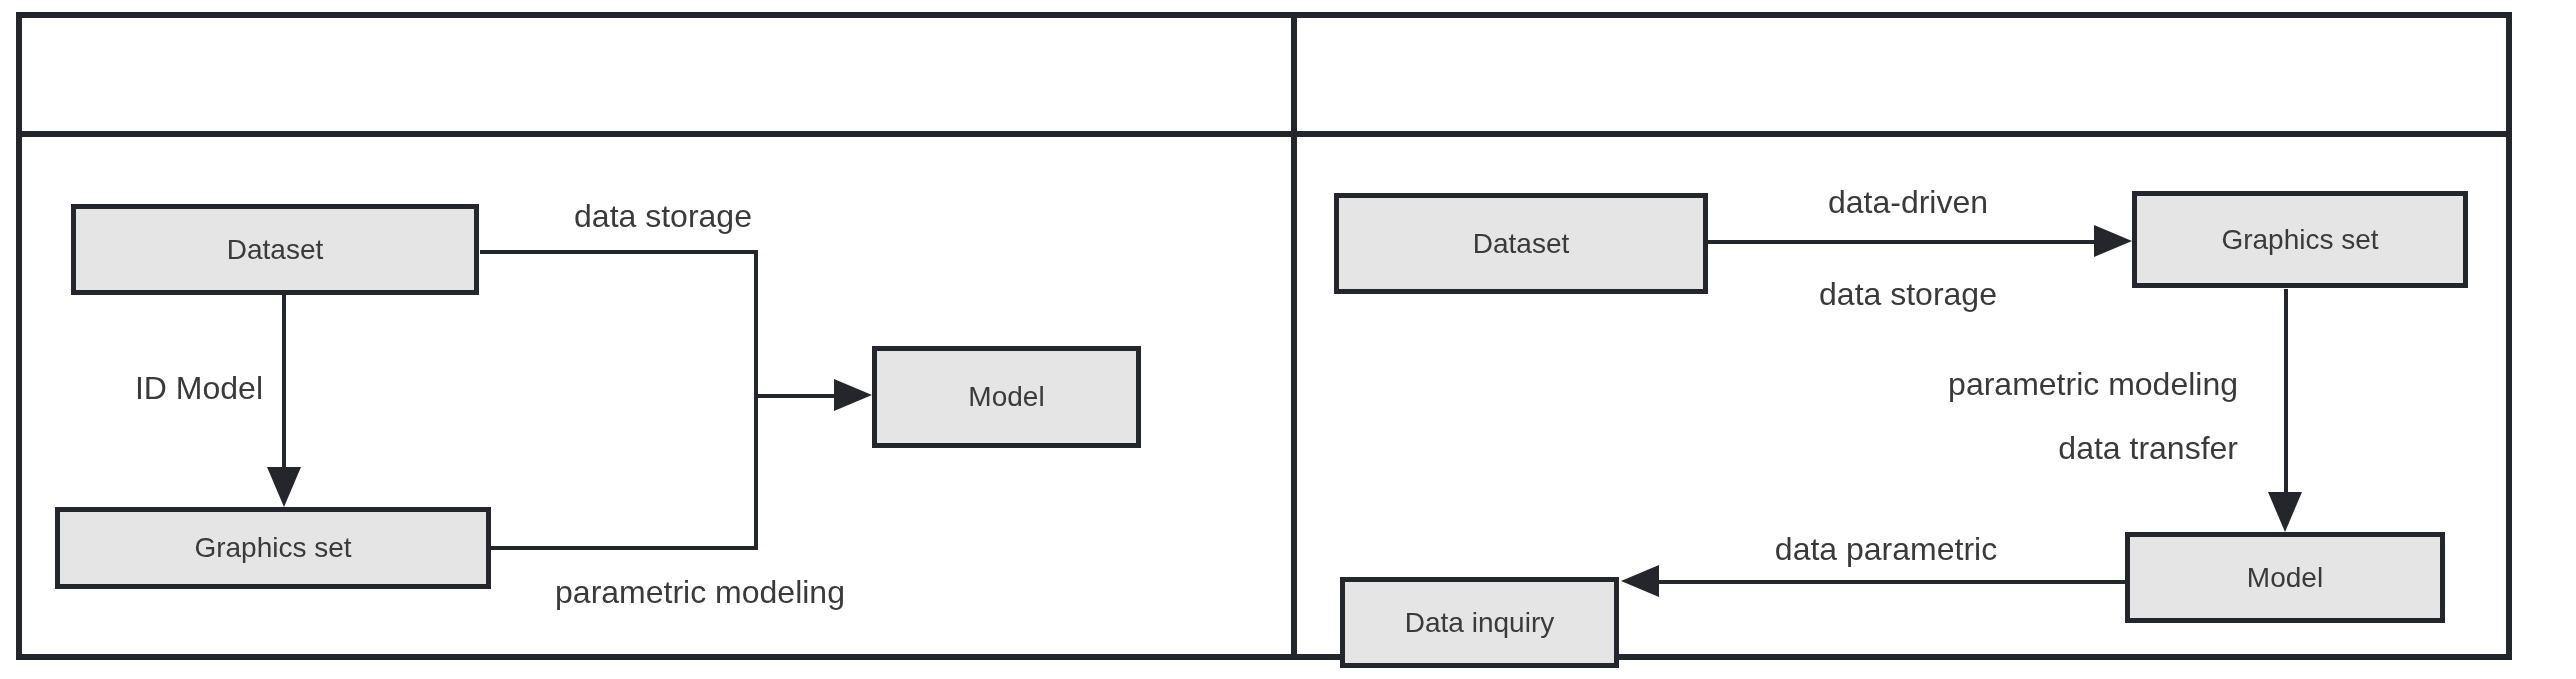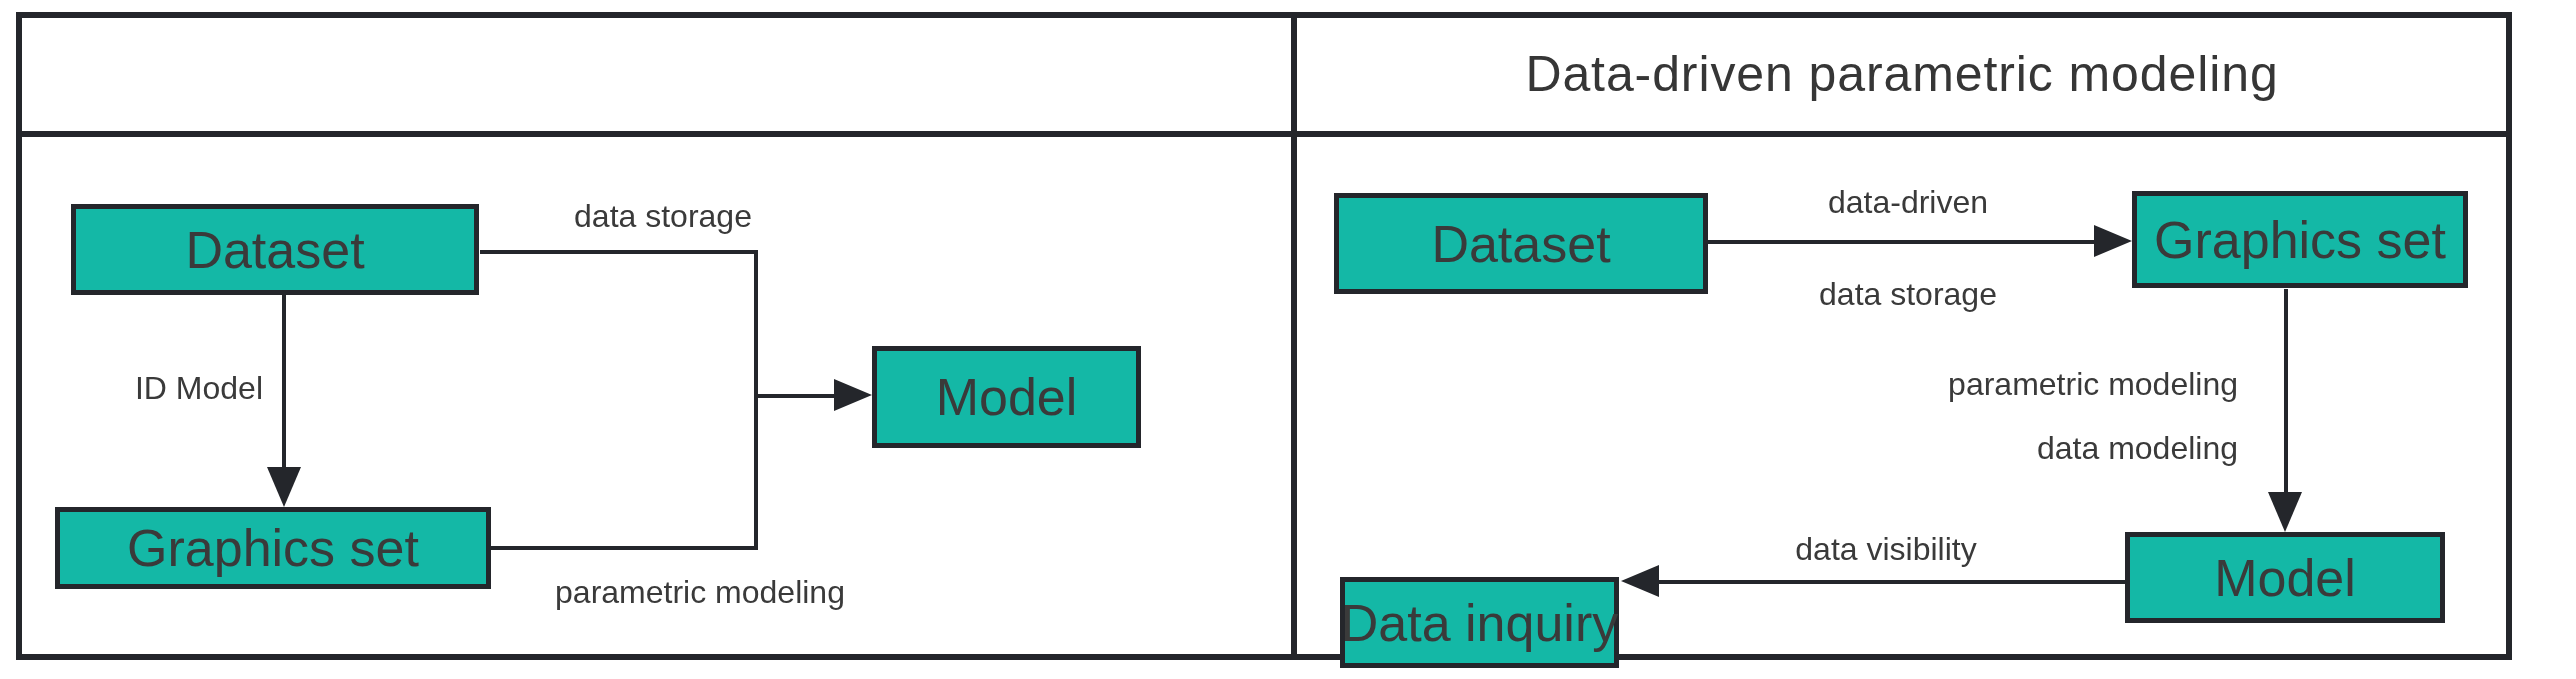--- a/index.html
+++ b/index.html
@@ -13,23 +13,23 @@
   }
   .abs{position:absolute;box-sizing:border-box;}
   
   .frame{left:15.6px;top:12px;width:2496px;height:648px;border:6px solid #24262b;background:transparent;}
   .hdr-divider{left:15.6px;top:131px;width:2496px;height:6px;background:#24262b;}
   .col-divider{left:1291px;top:12px;width:6px;height:648px;background:#24262b;}
   
   .title{font-size:50px;letter-spacing:0.9px;white-space:nowrap;transform:translate(-50%,-50%);}
   
   .node{
-    border:5.2px solid #24262b;background:#14b8a6;
+    border:5.2px solid #24262b;background:#e5e5e5;
     display:flex;align-items:center;justify-content:center;
-    font-size:52px;white-space:nowrap;color:#3a3a3a;
+    font-size:28px;white-space:nowrap;color:#3a3a3a;
   }
   
   .line{background:#24262b;}
   
   .elabel{font-size:32px;white-space:nowrap;color:#3a3a3a;}
   .center-anchor{transform:translate(-50%,-50%);}
   .right-anchor{transform:translate(-100%,-50%);}
   
   .head{width:0;height:0;}
   .head-right{border-top:16.5px solid transparent;border-bottom:16.5px solid transparent;border-left:38px solid #24262b;}
@@ -38,21 +38,20 @@
 </style>
 </head>
 <body>
 
 <div class="stage">
 
   <div class="abs frame"></div>
   <div class="abs hdr-divider"></div>
   <div class="abs col-divider"></div>
 
-  <div class="abs title" style="left:1902px;top:74px;">Data-driven parametric modeling</div>
 
   <div class="abs node" style="left:71px;top:204px;width:408px;height:91px;">Dataset</div>
   <div class="abs node" style="left:55px;top:507px;width:436px;height:82px;">Graphics set</div>
   <div class="abs node" style="left:872px;top:346px;width:269px;height:102px;">Model</div>
 
   <div class="abs line" style="left:480px;top:250px;width:276px;height:4.3px;"></div>
   <div class="abs line" style="left:754px;top:250px;width:4.3px;height:300px;"></div>
   <div class="abs line" style="left:491px;top:546px;width:265px;height:4.3px;"></div>
   <div class="abs line" style="left:756px;top:394px;width:80px;height:4.3px;"></div>
   <div class="abs head head-right" style="left:834px;top:379px;"></div>
@@ -73,17 +72,17 @@
 
   <div class="abs line" style="left:2284px;top:289px;width:4.3px;height:205px;"></div>
   <div class="abs head head-down" style="left:2268px;top:492px;"></div>
 
   <div class="abs line" style="left:1657px;top:580px;width:468px;height:4.3px;"></div>
   <div class="abs head head-left" style="left:1621px;top:565px;"></div>
 
   <div class="abs elabel center-anchor" style="left:1908px;top:202px;">data-driven</div>
   <div class="abs elabel center-anchor" style="left:1908px;top:294px;">data storage</div>
   <div class="abs elabel right-anchor" style="left:2238px;top:384px;">parametric modeling</div>
-  <div class="abs elabel right-anchor" style="left:2238px;top:448px;">data modeling</div>
-  <div class="abs elabel center-anchor" style="left:1886px;top:549px;">data visibility</div>
+  <div class="abs elabel right-anchor" style="left:2238px;top:448px;">data transfer</div>
+  <div class="abs elabel center-anchor" style="left:1886px;top:549px;">data parametric</div>
 
 </div>
 
 
 </body></html>

